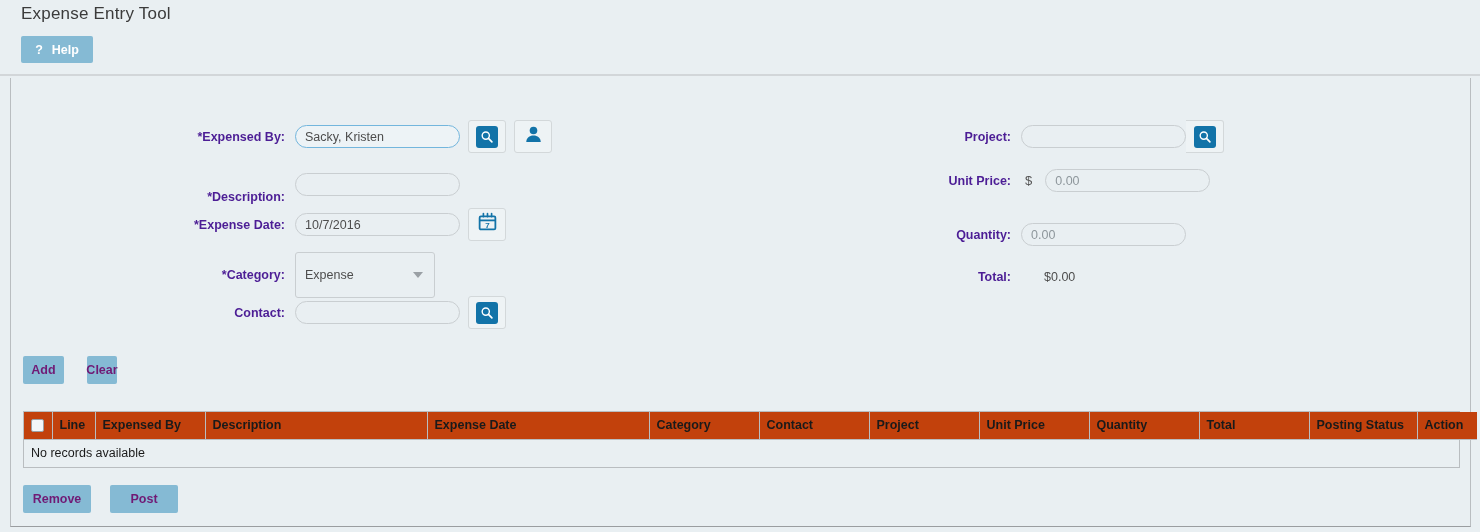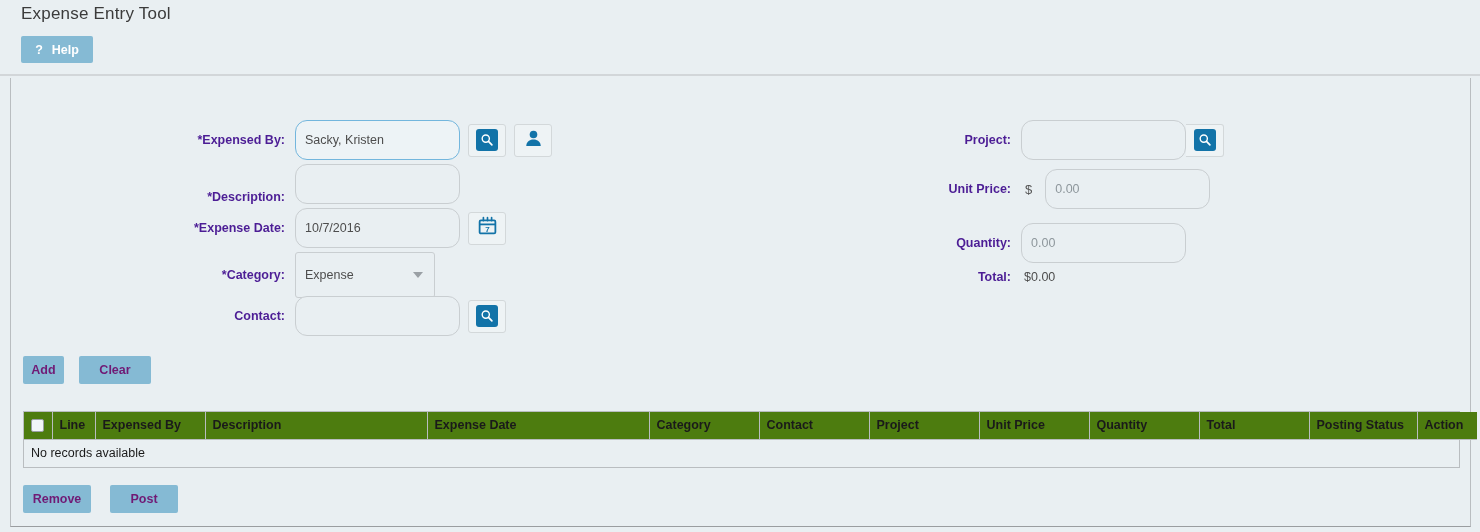--- a/index.html
+++ b/index.html
@@ -47,21 +47,21 @@
     border-bottom: 1px solid #9a9da0;
   }
 
   
   .frow { position: absolute; display: flex; align-items: center; }
   .flabel {
     font-size: 12.5px; font-weight: bold; color: #4c1d95;
     text-align: right; white-space: nowrap;
   }
   .finput {
-    height: 40px; background: #e9eff2;
+    height: 23px; background: #e9eff2;
     border: 1px solid #c9ced1; border-radius: 12px;
     font-size: 12.5px; color: #4d4d4d;
     font-family: "Liberation Sans", sans-serif;
     padding: 0 9px; outline: none;
   }
   .finput::placeholder { color: #a8b0b5; }
   .finput.focused { border: 1px solid #73b6dd; background: #edf3f6; }
 
   
   .icon-shell {
@@ -112,21 +112,21 @@
     width: 1437px;
     border: 1px solid #b9bdc0;
     background: #e9eff2;
     font-size: 12.5px;
   }
   #grid table { border-collapse: collapse; width: 100%; table-layout: fixed; }
   #grid thead th {
     height: 27px;
     border-right: 1px solid #b9bdc0;
     border-bottom: 1px solid #b9bdc0;
-    background: #4d7c0f;
+    background: #c2410c;
     color: #1a1a1a; font-weight: bold; font-size: 12.5px;
     text-align: left; padding: 0 7px;
     white-space: nowrap; overflow: hidden;
   }
   #grid thead th:last-child { border-right: none; }
   #grid thead th.cbcol { padding: 0; text-align: center; }
   #grid tbody td {
     height: 28px; padding: 0 7px;
     color: #1a1a1a; font-size: 12.5px;
     border: none;
@@ -232,27 +232,27 @@
     <div class="flabel" style="width:170px;">Unit Price:</div>
     <span class="dollar" style="margin-left:14px;">$</span>
     <input class="finput" style="width: 165px; margin-left: 13px; color: rgb(142, 151, 156);" value="0.00">
   </div>
 
   <div class="frow" style="left:830px; top:145px;">
     <div class="flabel" style="width:170px;">Quantity:</div>
     <input class="finput" style="width: 165px; margin-left: 10px; color: rgb(142, 151, 156);" value="0.00">
   </div>
 
-  <div class="frow" style="left:830px; top:192px;">
+  <div class="frow" style="left:830px; top:192px;gap:20px;">
     <div class="flabel" style="width:170px;">Total:</div>
     <span class="static-val" style="margin-left:13px;">$0.00</span>
   </div>
 
   <div class="btn" style="position:absolute; left:12px; top:278px; width:41px;">Add</div>
-  <div class="btn" style="position:absolute; left:68px; top:278px; width:72px;">Clear</div>
+  <div class="btn" style="position:absolute; left:76px; top:278px; width:30px;">Clear</div>
 
   <div id="grid">
     <table>
       <colgroup>
         <col style="width:28px">
           <col style="width:43px">
           <col style="width:110px">
           <col style="width:222px">
         <col style="width:222px">
           <col style="width:110px">

